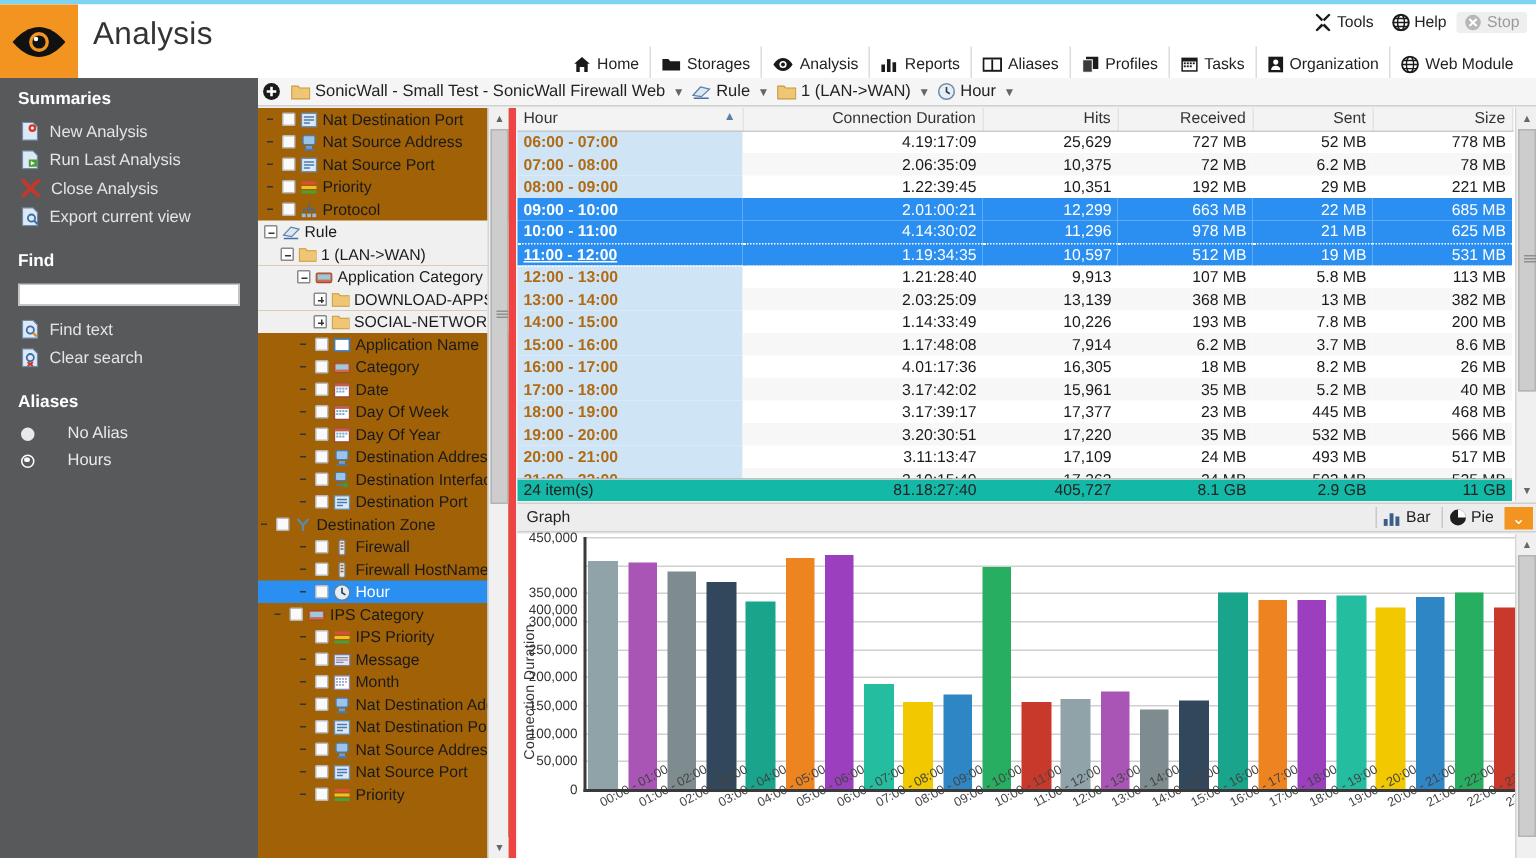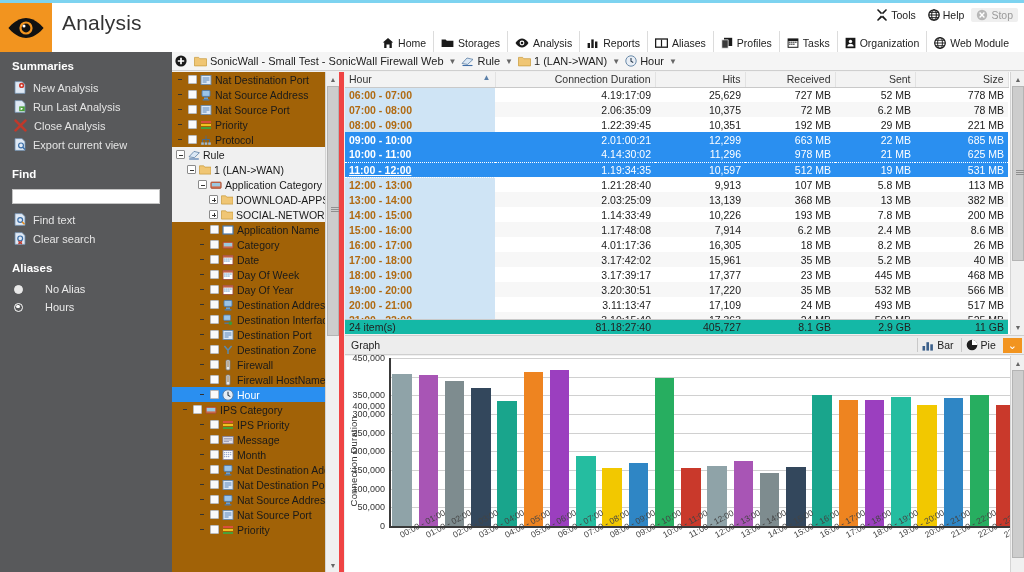--- a/index.html
+++ b/index.html
@@ -515,21 +515,21 @@
           </div>
           <div class="tnode" style="padding-left: 26px;">
             <span class="exp none"></span>
             <span class="chk"></span>
             <span class="ticon"><svg width="12" height="12" viewBox="0 0 12 12">
                 <rect x="1" y="1.5" width="10" height="9" fill="#dce9f7" stroke="#6a8aaa" stroke-width=".9"></rect>
                 <path d="M2.6 4h6.8M2.6 6h6.8M2.6 8h4" stroke="#4a7bb0" stroke-width=".9"></path>
               </svg></span>
             <span>Destination Port</span>
           </div>
-          <div class="tnode" style="padding-left: 26px;">
+          <div class="tnode" style="">
             <span class="exp none"></span>
             <span class="chk"></span>
             <span class="ticon"><svg width="12" height="12" viewBox="0 0 12 12">
                 <path d="M6 10V6.2M6 6.2L2.4 2M6 6.2L9.6 2" stroke="#5a8ab0" stroke-width="1.5" fill="none"></path>
               </svg></span>
             <span>Destination Zone</span>
           </div>
           <div class="tnode" style="padding-left: 26px;">
             <span class="exp none"></span>
             <span class="chk"></span>
@@ -763,21 +763,21 @@
               <td>10,226</td>
               <td>193 MB</td>
               <td>7.8 MB</td>
               <td>200 MB</td>
             </tr>
             <tr class="alt">
               <td class="hourcell">15:00 - 16:00</td>
               <td>1.17:48:08</td>
               <td>7,914</td>
               <td>6.2 MB</td>
-              <td>2.4 MB</td>
+              <td>3.7 MB</td>
               <td>8.6 MB</td>
             </tr>
             <tr class="">
               <td class="hourcell">16:00 - 17:00</td>
               <td>4.01:17:36</td>
               <td>16,305</td>
               <td>18 MB</td>
               <td>8.2 MB</td>
               <td>26 MB</td>
             </tr>

